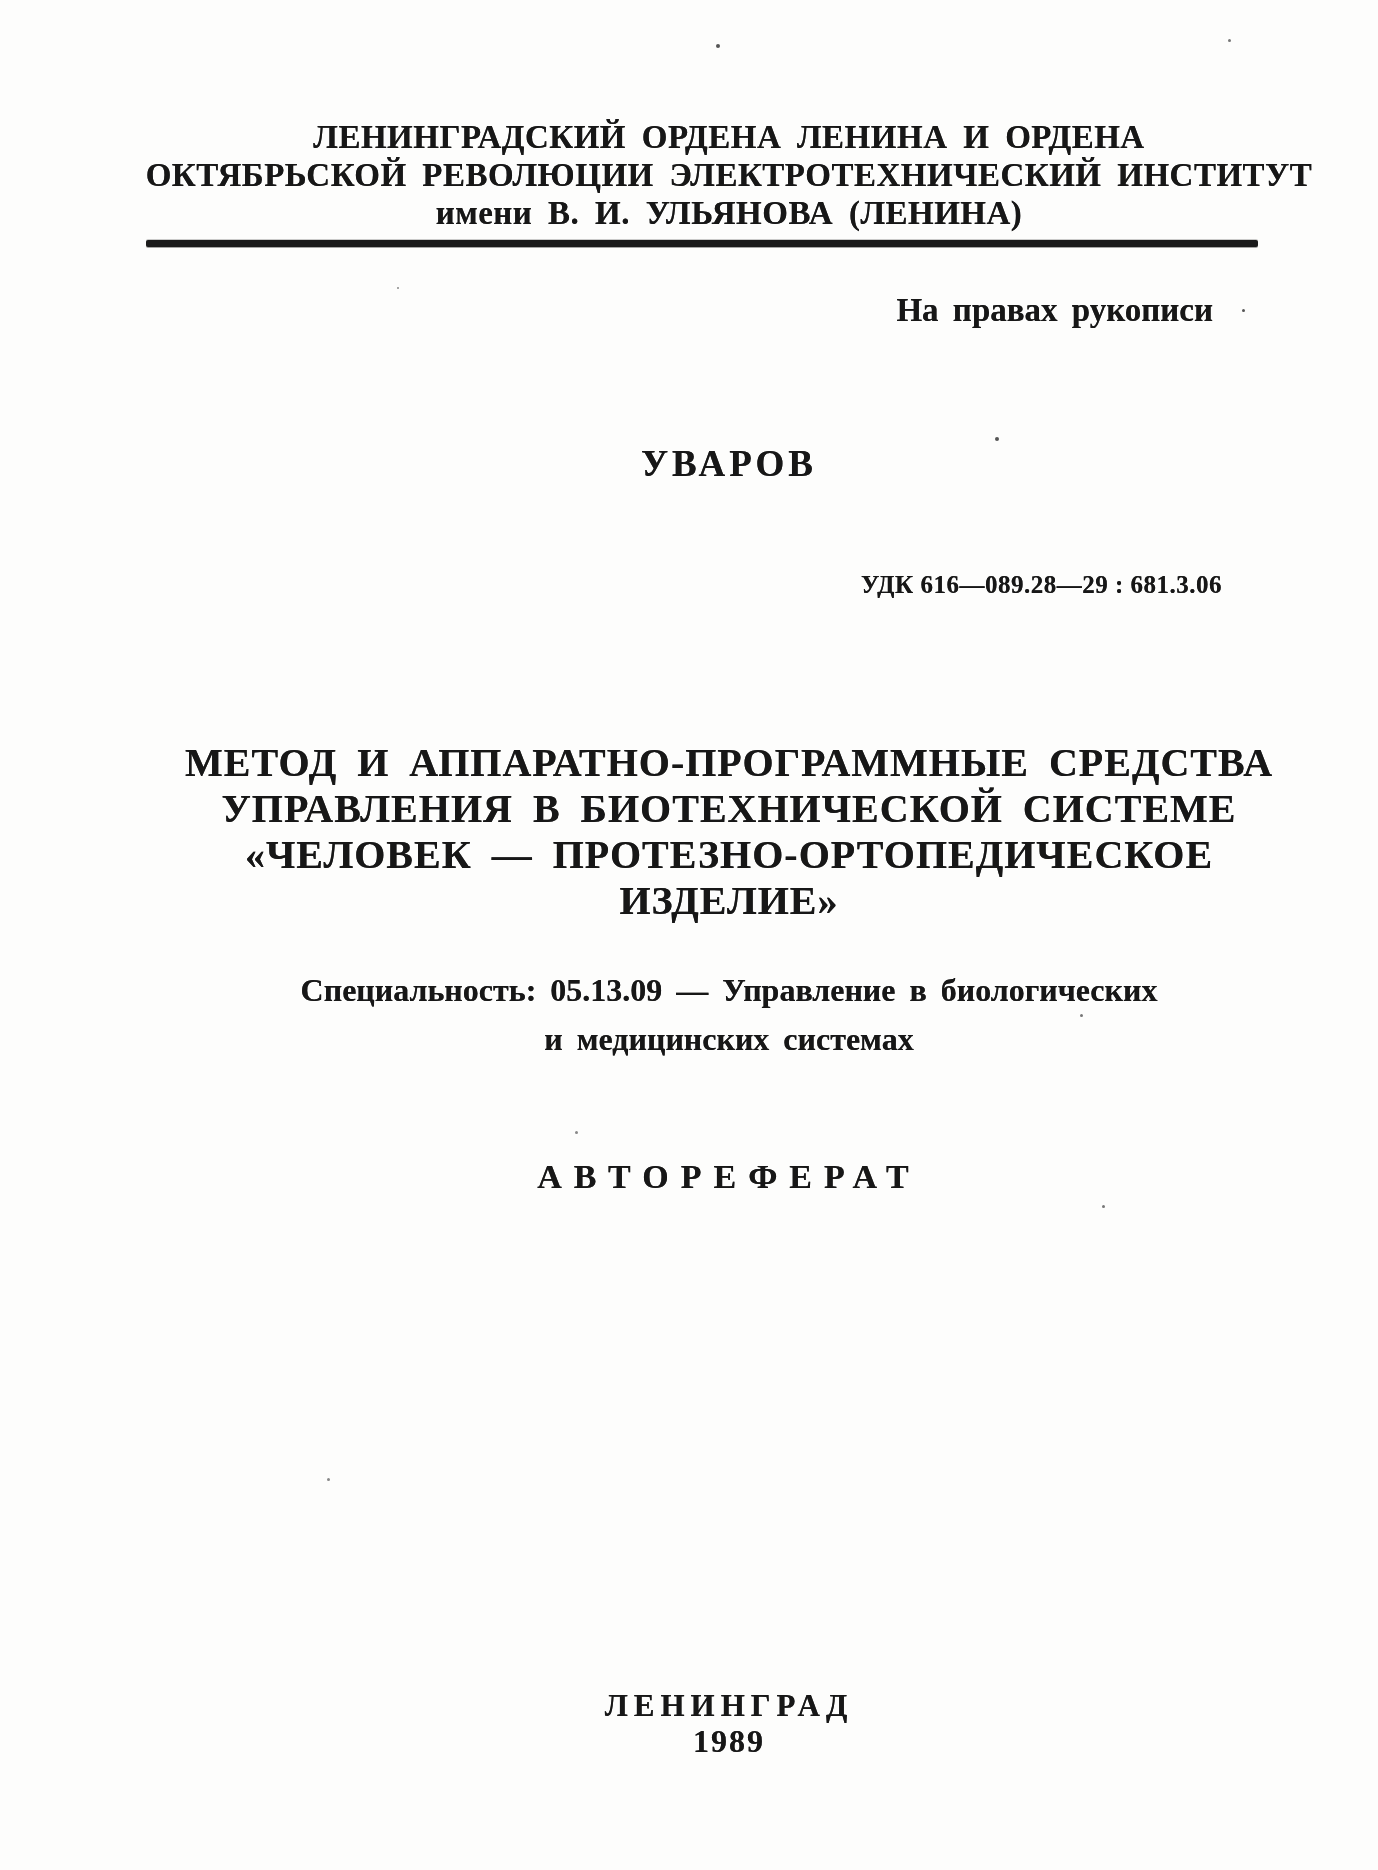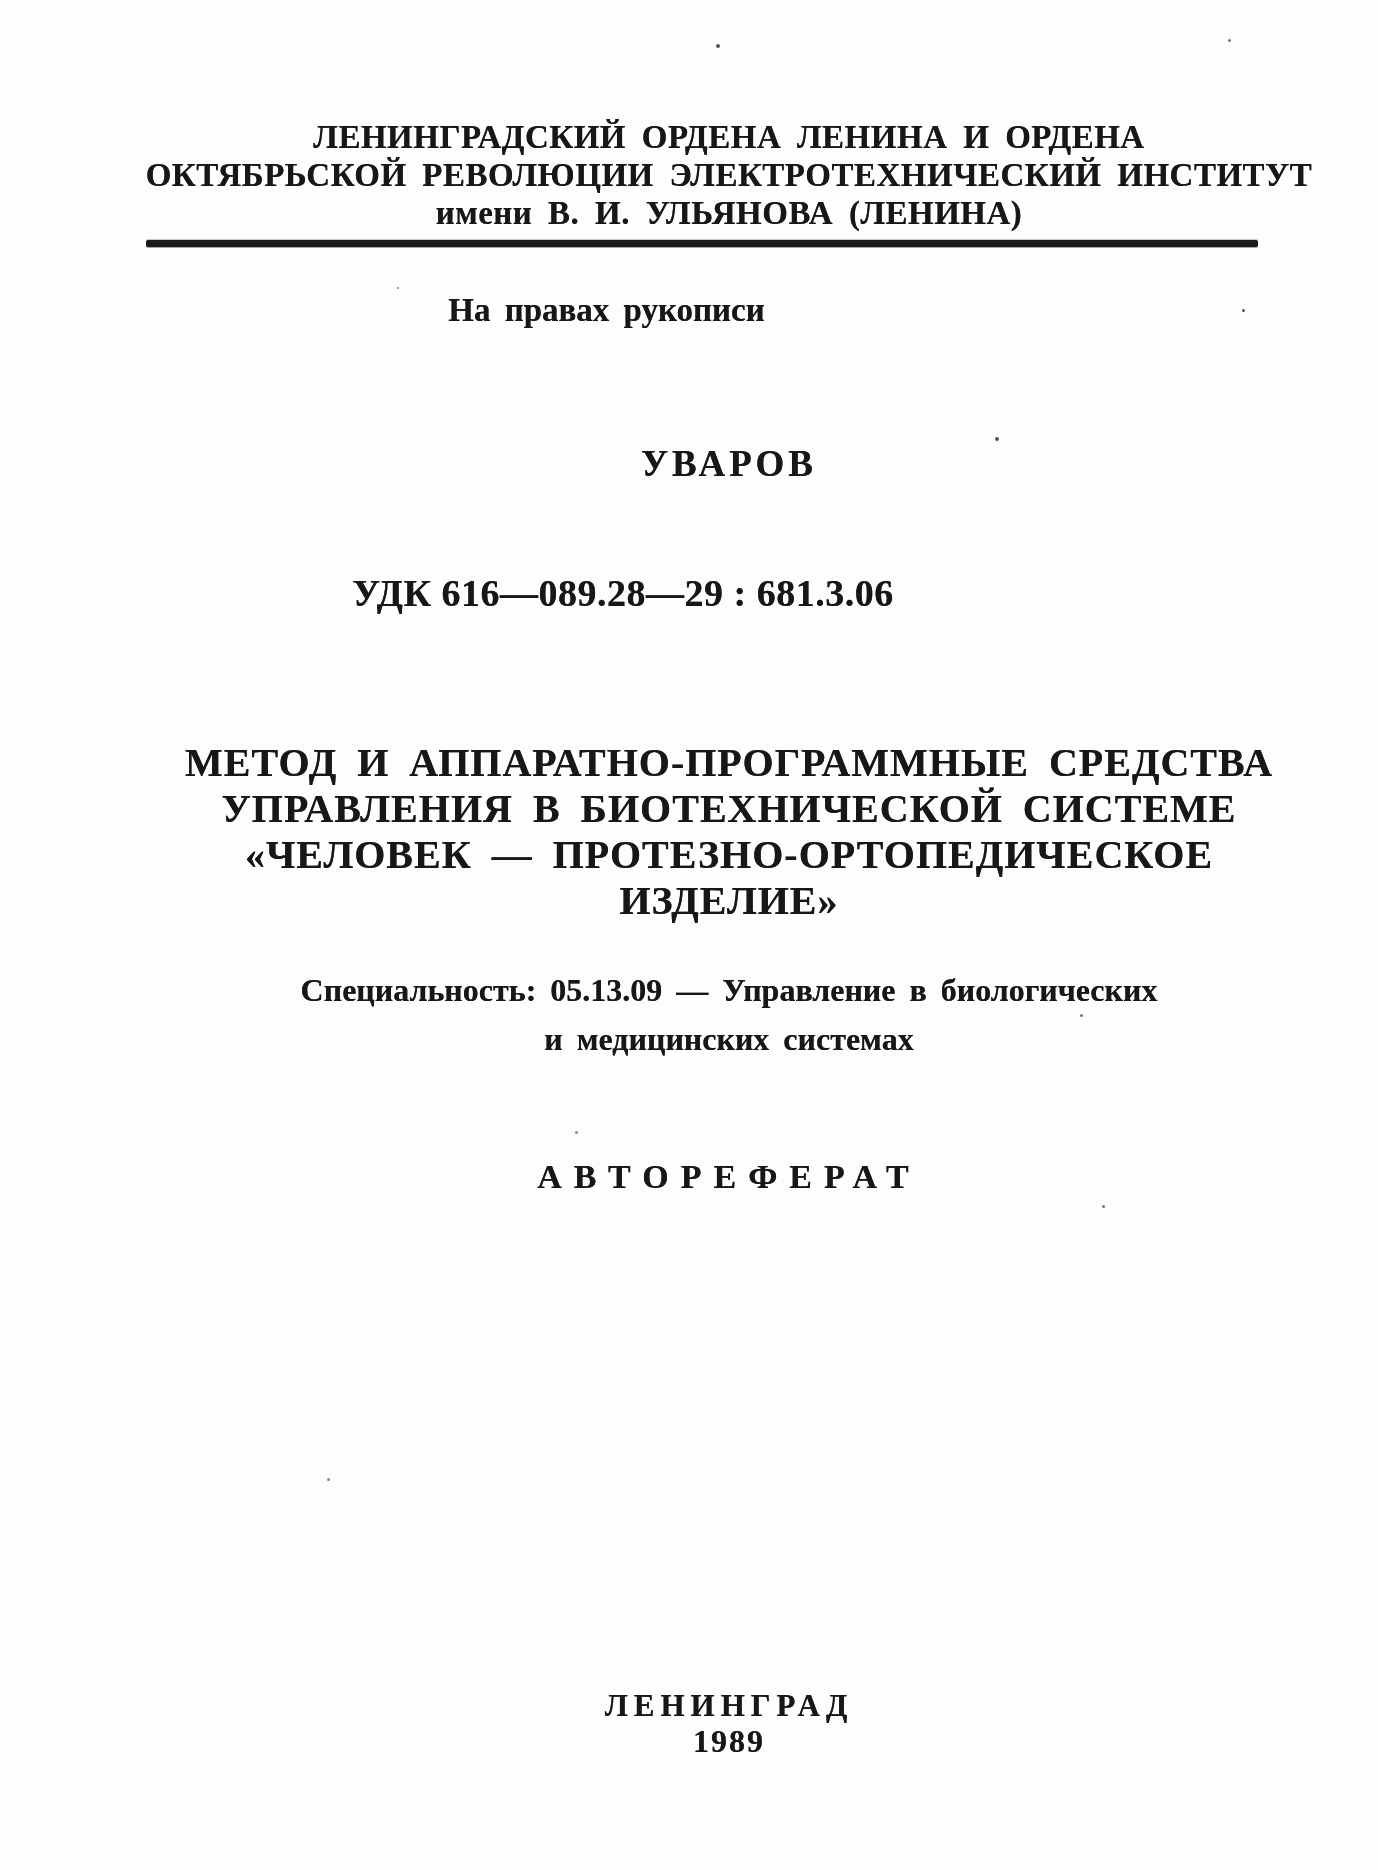--- a/index.html
+++ b/index.html
@@ -23,21 +23,21 @@
     width: 100%;
     text-align: center;
     font-weight: bold;
     white-space: nowrap;
     text-shadow: 0 0 0.6px rgba(10,10,10,0.75);
     margin-left: 40px;
   }
   .right-block {
     position: absolute;
     left: 0;
-    text-align: center;
+    text-align: right;
     font-weight: bold;
     white-space: nowrap;
     text-shadow: 0 0 0.6px rgba(10,10,10,0.75);
   }
   
   .institution {
     top: 118px;
     font-size: 33px;
     line-height: 38px;
     letter-spacing: 0.5px;
@@ -66,22 +66,22 @@
     letter-spacing: 4px;
   }
   .author-given {
     top: 492px;
     font-size: 33px;
     letter-spacing: 1px;
     word-spacing: 8px;
   }
   .udc {
     top: 571px;
-    right: 132px;
-    font-size: 38px;
+    right: 156px;
+    font-size: 25px;
     letter-spacing: 0.5px;
   }
   .title {
     top: 740px;
     font-size: 40px;
     line-height: 46px;
     letter-spacing: 1px;
     word-spacing: 9px;
   }
   .specialty {

